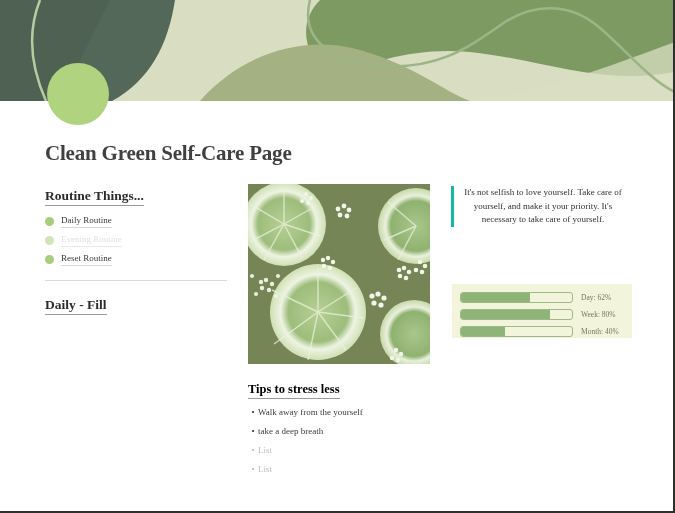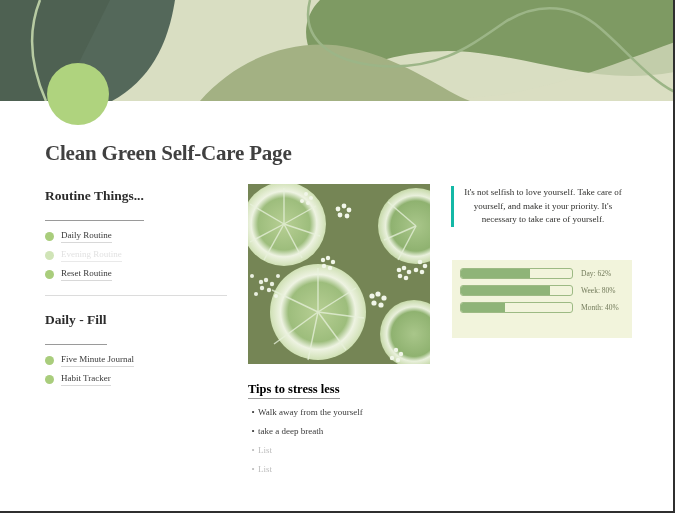--- a/index.html
+++ b/index.html
@@ -62,21 +62,21 @@
     left: 45px;
     top: 186px;
     width: 182px;
   }
   .section-head {
     font-size: 13.5px;
     font-weight: bold;
     color: #2c2c2c;
     border-bottom: 1px solid #9a9a9a;
     display: inline-block;
-    padding-bottom: 16px;
+    padding-bottom: 1px;
     margin-bottom: 8px;
   }
   .todo-list {
     list-style: none;
     margin: 0;
     padding: 0;
   }
   .todo-item {
     display: flex;
     align-items: center;
@@ -177,23 +177,23 @@
     font-size: 9px;
     line-height: 13.5px;
     color: #30302e;
     text-align: center;
   }
 
   
   .progress-card {
     position: absolute;
     left: 452px;
-    top: 260px;
+    top: 284px;
     width: 180px;
-    height: 78px;
+    height: 54px;
     background: #f2f4dc;
     padding: 7px 8px;
     box-sizing: border-box;
   }
   .prog-row {
     display: flex;
     align-items: center;
     height: 13px;
     margin-bottom: 4px;
   }
@@ -255,30 +255,20 @@
       </li>
       <li class="todo-item">
         <span class="dot"></span>
         <span class="todo-label">Reset Routine</span>
       </li>
     </ul>
 
     <div class="col-divider"></div>
 
     <div class="section-head">Daily - Fill</div>
-    <ul class="todo-list">
-      <li class="todo-item">
-        <span class="dot"></span>
-        <span class="todo-label">Five Minute Journal</span>
-      </li>
-      <li class="todo-item">
-        <span class="dot"></span>
-        <span class="todo-label">Habit Tracker</span>
-      </li>
-    </ul>
   </div>
 
   <div class="photo">
     <svg width="182" height="180" viewBox="0 0 182 180">
       <defs>
         <radialGradient id="limeA" cx="50%" cy="50%" r="50%">
           <stop offset="0%" stop-color="#b7cf94"></stop>
           <stop offset="62%" stop-color="#9dbd7c"></stop>
           <stop offset="78%" stop-color="#eef3e2"></stop>
           <stop offset="100%" stop-color="#cfe0b4"></stop>

